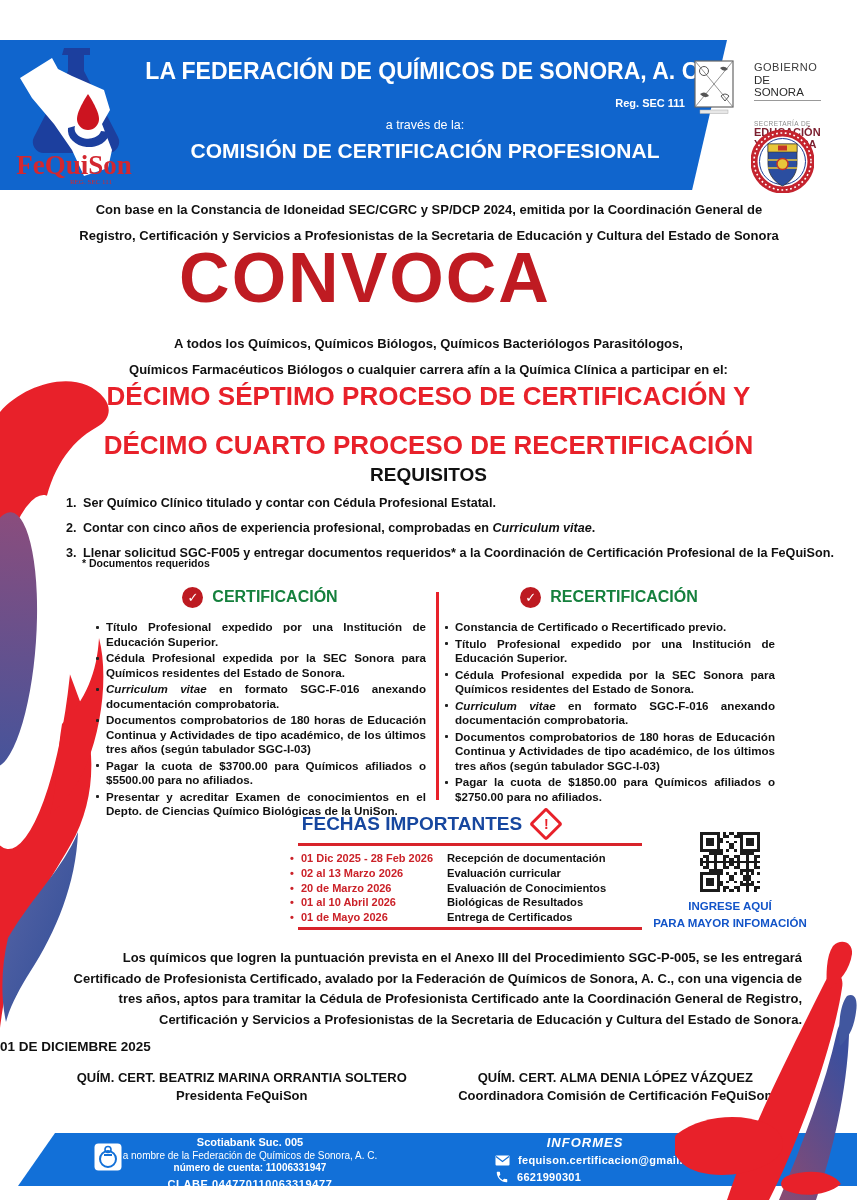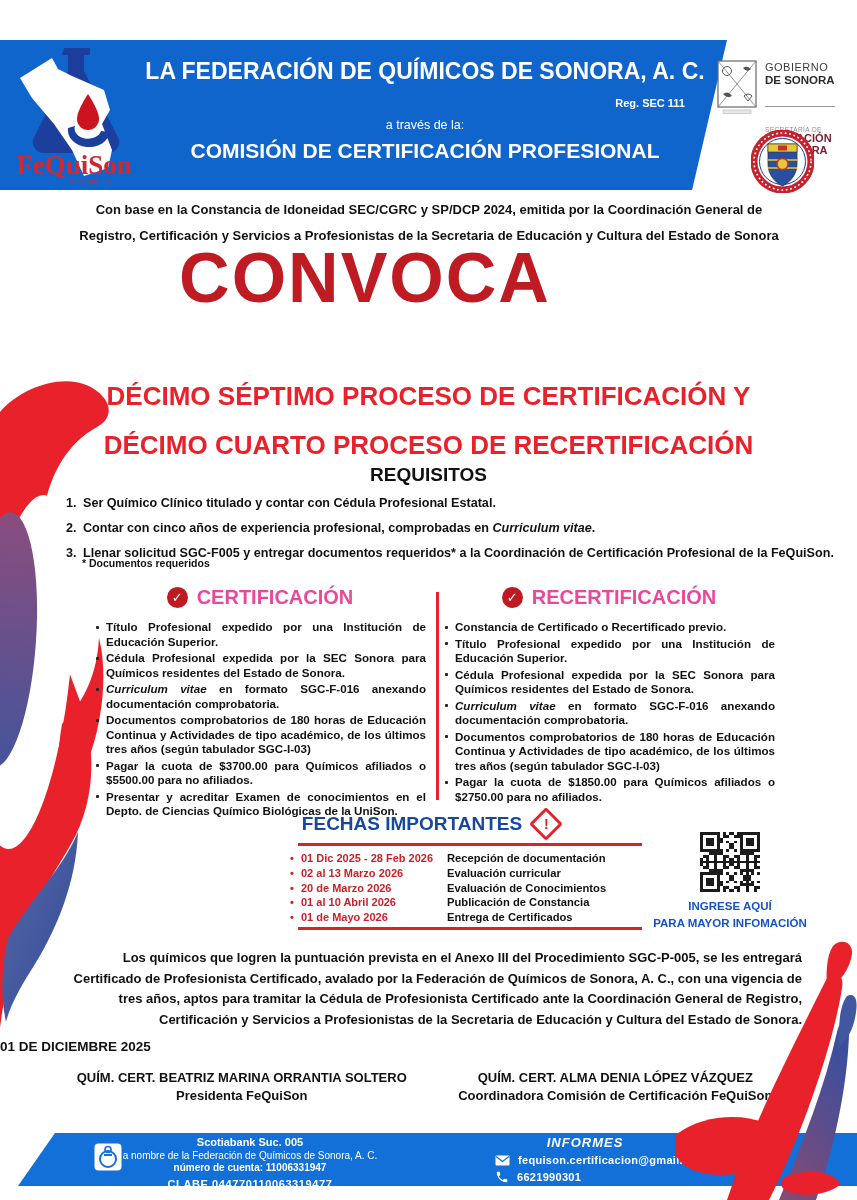--- a/index.html
+++ b/index.html
@@ -14,25 +14,25 @@
   .reg-label{position:absolute;left:480px;top:97px;width:205px;text-align:right;color:#fff;
              font-size:11px;font-weight:bold;}
   .through-label{position:absolute;left:135px;top:118px;width:580px;text-align:center;color:#fff;font-size:12.5px;}
   .commission-title{position:absolute;left:135px;top:139px;width:580px;text-align:center;color:#fff;
                     font-size:21px;font-weight:bold;white-space:nowrap;}
 
   
   .logo-fequison{position:absolute;left:12px;top:46px;width:128px;height:142px;}
 
   
-  .gov-logo{position:absolute;left:717px;top:60px;width:120px;height:60px;display:flex;gap:8px;}
+  .gov-logo{position:absolute;left:694px;top:60px;width:120px;height:60px;display:flex;gap:20px;}
   .gov-crest{width:40px;height:56px;flex:0 0 auto;}
   .gov-text{display:flex;flex-direction:column;line-height:1.05;padding-top:2px;}
   .gov-l1{font-size:11px;color:#3a3a3a;letter-spacing:.5px;}
-  .gov-l2{font-size:11.5px;color:#2b2b2b;font-weight:bold;border-bottom:1px solid #999;padding-bottom:20px;margin-bottom:20px;}
+  .gov-l2{font-size:11.5px;color:#2b2b2b;font-weight:normal;border-bottom:1px solid #999;padding-bottom:2px;margin-bottom:20px;}
   .gov-l3{font-size:6.5px;color:#8c8c8c;letter-spacing:.4px;}
   .gov-l4,.gov-l5{font-size:11px;color:#7c2030;font-weight:bold;}
   .uni-seal{position:absolute;left:751px;top:130px;width:63px;height:63px;}
 
   
   .intro{position:absolute;left:74px;top:197px;width:710px;text-align:center;
          font-size:13px;font-weight:bold;line-height:26px;}
   .convoca{position:absolute;left:0;top:238px;width:730px;text-align:center;color:#bf1b22;
            font-size:70px;font-weight:bold;letter-spacing:2px;}
   .audience{position:absolute;left:40px;top:331px;width:777px;text-align:center;
@@ -51,21 +51,21 @@
 
   
   .col-divider{position:absolute;left:436px;top:592px;width:3px;height:208px;background:#e8212a;}
   .col{position:absolute;top:584px;width:332px;}
   .col-left{left:94px;}
   .col-right{left:443px;}
   .col-header{display:flex;align-items:center;justify-content:center;gap:9px;height:26px;margin-bottom:10px;}
   .check-circle{width:21px;height:21px;border-radius:50%;background:#bd1a21;color:#fff;
                 display:flex;align-items:center;justify-content:center;font-size:13px;font-weight:bold;
                 font-family:"DejaVu Sans",sans-serif;flex:0 0 auto;}
-  .col-title{color:#ec4899;font-size:20px;font-weight:bold;white-space:nowrap;}
+  .col-title{color:#15803d;font-size:16px;font-weight:bold;white-space:nowrap;}
   .bullet-item{display:flex;margin-bottom:2px;}
   .dot{width:12px;flex:0 0 auto;position:relative;}
   .dot::before{content:"";position:absolute;left:2px;top:5.5px;width:3px;height:3px;background:#222;border-radius:1px;}
   .bullet-text{flex:1;font-size:11.6px;font-weight:bold;line-height:14.5px;text-align:justify;}
 
   
   .fechas-title{position:absolute;left:260px;top:812px;width:340px;display:flex;align-items:center;
                 justify-content:center;gap:12px;}
   .fechas-title-text{color:#17479f;font-size:19px;font-weight:bold;white-space:nowrap;}
   .diamond{width:18px;height:18px;border:3px solid #e8212a;border-radius:3px;transform:rotate(45deg);
@@ -178,20 +178,24 @@
     <circle cx="31.5" cy="31.5" r="23" fill="#ffffff" stroke="#1c3e96" stroke-width="1"></circle>
     <path d="M17,14 h29 v20 c0,12 -8.5,19 -14.5,22 c-6,-3 -14.5,-10 -14.5,-22 Z" fill="#2b4ea0" stroke="#333" stroke-width="0.8"></path>
     <rect x="17" y="14" width="29" height="8" fill="#e8c63a" stroke="#333" stroke-width="0.6"></rect>
     <rect x="27" y="15.5" width="9" height="5" fill="#c23327"></rect>
     <path d="M17,30 h29 M17,38 h29" stroke="#e8c63a" stroke-width="1.4"></path>
     <circle cx="31.5" cy="34" r="5.5" fill="#e8c63a" stroke="#c23327" stroke-width="1.4"></circle>
   </svg>
 
   <div class="intro">Con base en la Constancia de Idoneidad SEC/CGRC y SP/DCP 2024, emitida por la Coordinación General de Registro, Certificación y Servicios a Profesionistas de la Secretaria de Educación y Cultura del Estado de Sonora</div>
   <div class="convoca">CONVOCA</div>
+  <div class="audience">
+    <div>A todos los Químicos, Químicos Biólogos, Químicos Bacteriólogos Parasitólogos,</div>
+    <div>Químicos Farmacéuticos Biólogos o cualquier carrera afín a la Química Clínica a participar en el:</div>
+  </div>
   <div class="ptitle1">DÉCIMO SÉPTIMO PROCESO DE CERTIFICACIÓN Y</div>
   <div class="ptitle2">DÉCIMO CUARTO PROCESO DE RECERTIFICACIÓN</div>
 
   <div class="req-title">REQUISITOS</div>
   <div class="req-list">
 
       <div class="req-item">
         <span class="req-num">1.</span>
         <span class="req-text">Ser Químico Clínico titulado y contar con  Cédula Profesional Estatal.</span>
       </div>
@@ -307,21 +311,21 @@
         <span class="f-event">Evaluación curricular</span>
       </div>
 
       <div class="f-row">
         <span class="f-date">20 de Marzo 2026</span>
         <span class="f-event">Evaluación de Conocimientos</span>
       </div>
 
       <div class="f-row">
         <span class="f-date">01 al 10 Abril 2026</span>
-        <span class="f-event">Publicación de Constancia</span>
+        <span class="f-event">Biológicas de Resultados</span>
       </div>
 
       <div class="f-row">
         <span class="f-date">01 de Mayo 2026</span>
         <span class="f-event">Entrega de Certificados</span>
       </div>
     </div>
   <div class="rule rule-bottom"></div>
 
   <div class="qr"><svg viewBox="0 0 21 21" shape-rendering="crispEdges">

